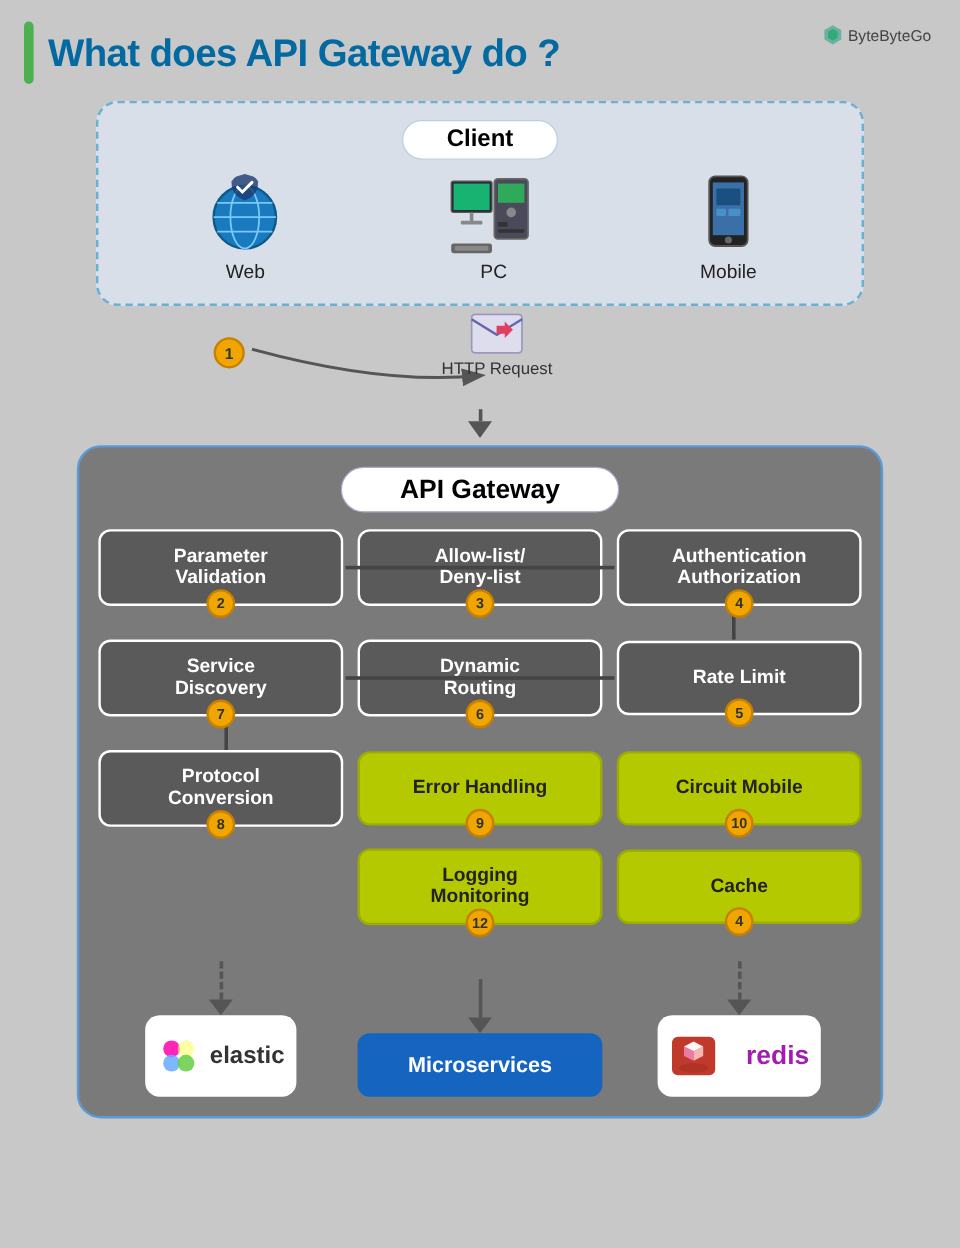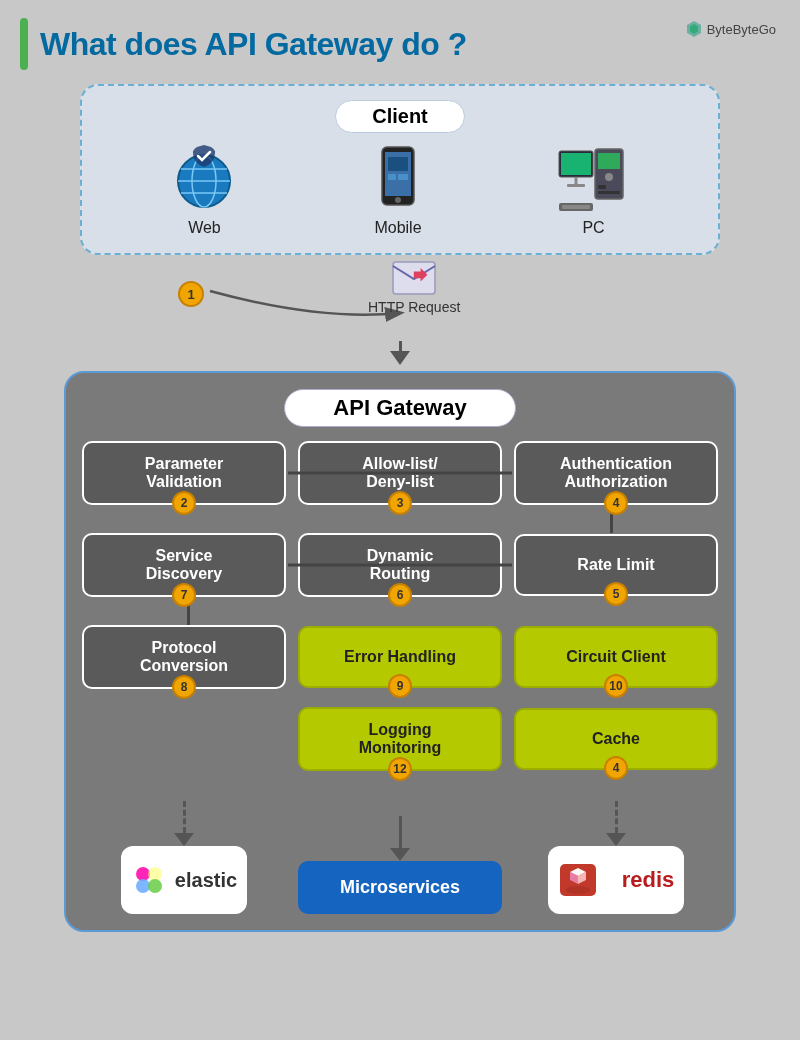--- a/index.html
+++ b/index.html
@@ -236,21 +236,21 @@
       background: white;
       border-radius: 12px;
       padding: 14px 10px;
       text-align: center;
       display: flex;
       align-items: center;
       justify-content: center;
       gap: 24px;
       font-size: 20px;
       font-weight: 700;
-      color: #b91c1c;
+      color: #a21caf;
       min-height: 68px;
     }
 
     
     .dashed-arrow-col {
       display: flex;
       flex-direction: column;
       align-items: center;
     }
     .arrow-down-solid {
@@ -341,51 +341,51 @@
               <line x1="12" y1="26" x2="58" y2="26" stroke="#7ac8f5" stroke-width="1.5"></line>
               <line x1="12" y1="50" x2="58" y2="50" stroke="#7ac8f5" stroke-width="1.5"></line>
 
               <path d="M24 10 L24 8 Q26 5 28 4 L35 2 L42 4 Q44 5 46 8 L46 10 Q46 20 35 24 Q24 20 24 10 Z" fill="#1e3a6e" opacity="0.8"></path>
               <path d="M29 13 L33 17 L41 9" stroke="white" stroke-width="2.5" fill="none" stroke-linecap="round"></path>
             </svg>
             <span class="client-item-label">Web</span>
           </div>
 
           <div class="client-item">
+            <svg class="pc-icon" viewBox="0 0 74 66">
+
+              <rect x="38" y="2" width="28" height="50" rx="3" fill="#4a4a5a" stroke="#666" stroke-width="1.5"></rect>
+              <rect x="41" y="6" width="22" height="16" fill="#2eaa5a"></rect>
+              <circle cx="52" cy="30" r="4" fill="#888"></circle>
+              <rect x="41" y="38" width="8" height="4" fill="#333" rx="1"></rect>
+              <rect x="41" y="44" width="22" height="3" fill="#333" rx="1"></rect>
+
+              <rect x="2" y="4" width="34" height="26" rx="2" fill="#2a2a3a" stroke="#555" stroke-width="1"></rect>
+              <rect x="4" y="6" width="30" height="22" fill="#1e8" opacity="0.7"></rect>
+
+              <rect x="2" y="56" width="34" height="8" rx="2" fill="#666"></rect>
+              <rect x="5" y="58" width="28" height="4" fill="#888" rx="1"></rect>
+
+              <line x1="19" y1="30" x2="19" y2="38" stroke="#888" stroke-width="3"></line>
+              <rect x="10" y="37" width="18" height="3" rx="1" fill="#888"></rect>
+            </svg>
+            <span class="client-item-label">PC</span>
+          </div>
+
+          <div class="client-item">
             <svg class="mobile-icon" viewBox="0 0 40 68">
               <rect x="4" y="2" width="32" height="58" rx="5" fill="#222" stroke="#555" stroke-width="1.5"></rect>
               <rect x="7" y="7" width="26" height="44" fill="#3a6fa8"></rect>
               <circle cx="20" cy="55" r="3" fill="#666"></circle>
 
               <rect x="10" y="12" width="20" height="14" fill="#1a5080" rx="1"></rect>
               <rect x="10" y="29" width="8" height="6" fill="#4a90c8" rx="1"></rect>
               <rect x="20" y="29" width="10" height="6" fill="#4a90c8" rx="1"></rect>
             </svg>
             <span class="client-item-label">Mobile</span>
-          </div>
-
-          <div class="client-item">
-            <svg class="pc-icon" viewBox="0 0 74 66">
-
-              <rect x="38" y="2" width="28" height="50" rx="3" fill="#4a4a5a" stroke="#666" stroke-width="1.5"></rect>
-              <rect x="41" y="6" width="22" height="16" fill="#2eaa5a"></rect>
-              <circle cx="52" cy="30" r="4" fill="#888"></circle>
-              <rect x="41" y="38" width="8" height="4" fill="#333" rx="1"></rect>
-              <rect x="41" y="44" width="22" height="3" fill="#333" rx="1"></rect>
-
-              <rect x="2" y="4" width="34" height="26" rx="2" fill="#2a2a3a" stroke="#555" stroke-width="1"></rect>
-              <rect x="4" y="6" width="30" height="22" fill="#1e8" opacity="0.7"></rect>
-
-              <rect x="2" y="56" width="34" height="8" rx="2" fill="#666"></rect>
-              <rect x="5" y="58" width="28" height="4" fill="#888" rx="1"></rect>
-
-              <line x1="19" y1="30" x2="19" y2="38" stroke="#888" stroke-width="3"></line>
-              <rect x="10" y="37" width="18" height="3" rx="1" fill="#888"></rect>
-            </svg>
-            <span class="client-item-label">PC</span>
           </div>
         </div>
       </div>
 
       <div style="position:relative; width:560px; height:80px;">
 
         <div class="badge-circle" style="position:absolute; left:58px; top:20px;">1</div>
 
         <svg style="position:absolute;left:0;top:0;width:560px;height:80px;" viewBox="0 0 560 80">
           <path d="M 90 30 Q 200 60 280 52" stroke="#555" stroke-width="2.5" fill="none" marker-end="url(#ah)"></path>
@@ -483,21 +483,21 @@
               </div>
             </div>
             <div class="col-item">
               <div class="box box-green">
                 <span>Error Handling</span>
                 <div class="badge">9</div>
               </div>
             </div>
             <div class="col-item">
               <div class="box box-green">
-                <span>Circuit Client</span>
+                <span>Circuit Mobile</span>
                 <div class="badge">10</div>
               </div>
             </div>
           </div>
         </div>
 
         <div style="position:relative; margin-bottom:14px;">
           <div class="three-col">
             <div class="col-item">
               

